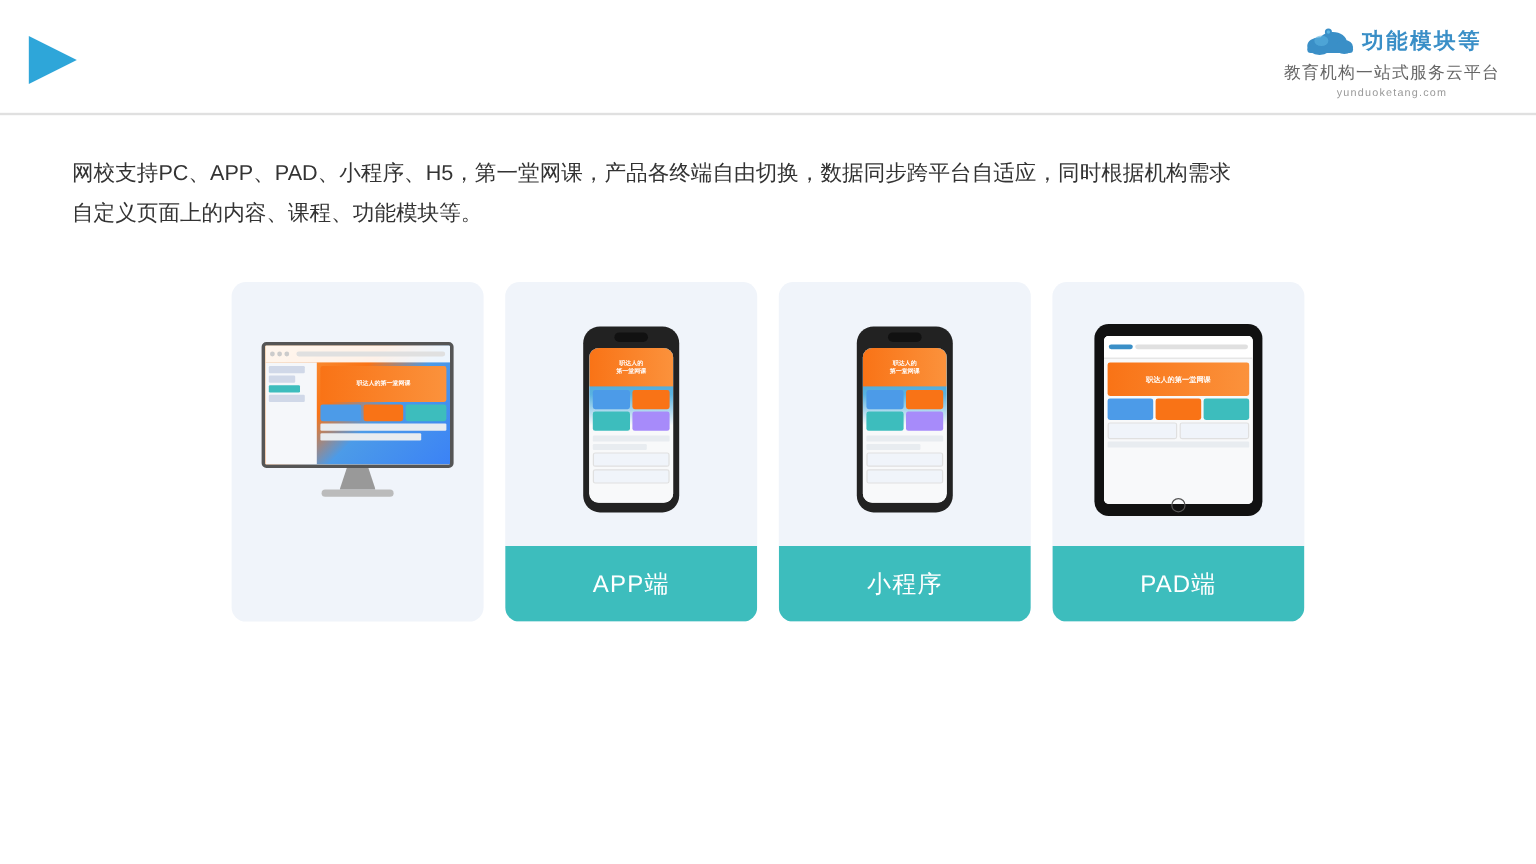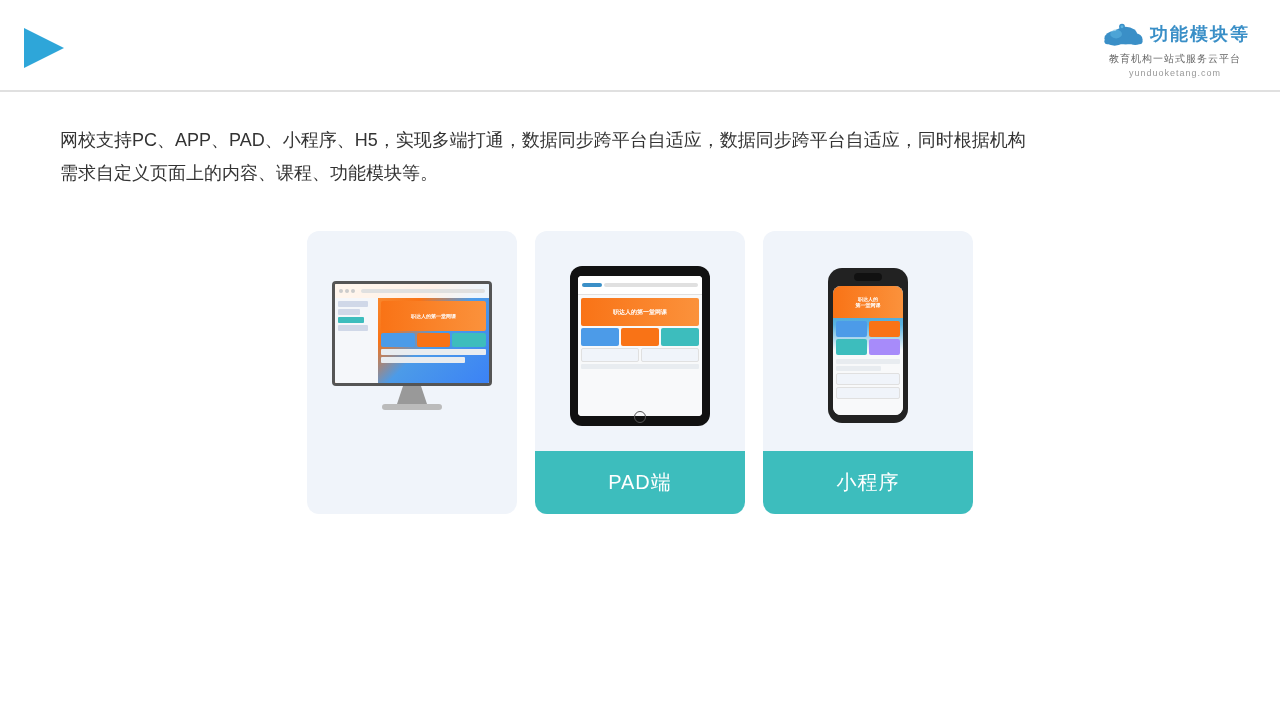--- a/index.html
+++ b/index.html
@@ -49,21 +49,21 @@
       width: 44px;
       height: 32px;
     }
     .logo-text {
       font-size: 18px;
       font-weight: 700;
       color: #3a8fc7;
       letter-spacing: 2px;
     }
     .logo-sub {
-      font-size: 10px;
+      font-size: 14px;
       color: #666;
       letter-spacing: 1px;
     }
     .logo-url {
       font-size: 9px;
       color: #999;
       letter-spacing: 1px;
     }
 
     
@@ -255,21 +255,21 @@
         <circle cx="30" cy="10" r="2" fill="#5ab3e0"></circle>
       </svg>
       <span class="logo-text">功能模块等</span>
     </div>
     <span class="logo-sub">教育机构一站式服务云平台</span>
     <span class="logo-url">yunduoketang.com</span>
   </div>
 </div>
 
 <div class="description">
-  <span>网校支持PC、APP、PAD、小程序、H5，实现多端打通，数据同步跨平台自适应，数据同步跨平台自适应，同时根据机构需求自定义页面上的内容、课程、功能模块等。</span>
+  <span>网校支持PC、APP、PAD、小程序、H5，第一堂网课，产品各终端自由切换，数据同步跨平台自适应，同时根据机构需求自定义页面上的内容、课程、功能模块等。</span>
 </div>
 
 <div class="cards-container">
 
   <div class="card">
     <div class="card-image-area">
       <div class="pc-monitor">
         <div class="monitor-screen">
           <div class="screen-content">
             <div class="screen-bar">
@@ -299,20 +299,75 @@
               </div>
             </div>
           </div>
         </div>
         <div class="monitor-stand"></div>
         <div class="monitor-base"></div>
       </div>
     </div>
   </div>
 
+  <div class="card">
+    <div class="card-image-area">
+      <div class="phone-device">
+        <div class="phone-notch"></div>
+        <div class="phone-screen">
+          <div class="screen-content" style="background: linear-gradient(180deg, #3a8fc7 0%, #5ab3e0 30%, #f8f9fa 50%);">
+            <div style="height:25%; background: linear-gradient(90deg, #f97316, #fb923c); display:flex; align-items:center; justify-content:center;">
+              <span style="color:#fff; font-size:5px; font-weight:bold; text-align:center;">职达人的<br>第一堂网课</span>
+            </div>
+            <div style="padding:3px; display:flex; flex-direction:column; gap:2px;">
+              <div style="display:grid; grid-template-columns:1fr 1fr; gap:2px;">
+                <div style="height:16px; background:#4c9be8; border-radius:2px;"></div>
+                <div style="height:16px; background:#f97316; border-radius:2px;"></div>
+                <div style="height:16px; background:#3dbdbd; border-radius:2px;"></div>
+                <div style="height:16px; background:#a78bfa; border-radius:2px;"></div>
+              </div>
+              <div style="height:5px; background:#e8ecf0; border-radius:1px; margin-top:2px;"></div>
+              <div style="height:5px; background:#e8ecf0; border-radius:1px; width:70%;"></div>
+              <div style="height:12px; background:#f0f4fa; border-radius:2px; border:1px solid #e0e0e0;"></div>
+              <div style="height:12px; background:#f0f4fa; border-radius:2px; border:1px solid #e0e0e0;"></div>
+            </div>
+          </div>
+        </div>
+      </div>
+    </div>
+    <div class="card-label">APP端</div>
+  </div>
+
+  <div class="card">
+    <div class="card-image-area">
+      <div class="phone-device">
+        <div class="phone-notch"></div>
+        <div class="phone-screen">
+          <div class="screen-content" style="background: linear-gradient(180deg, #3a8fc7 0%, #5ab3e0 30%, #f8f9fa 50%);">
+            <div style="height:25%; background: linear-gradient(90deg, #f97316, #fb923c); display:flex; align-items:center; justify-content:center;">
+              <span style="color:#fff; font-size:5px; font-weight:bold; text-align:center;">职达人的<br>第一堂网课</span>
+            </div>
+            <div style="padding:3px; display:flex; flex-direction:column; gap:2px;">
+              <div style="display:grid; grid-template-columns:1fr 1fr; gap:2px;">
+                <div style="height:16px; background:#4c9be8; border-radius:2px;"></div>
+                <div style="height:16px; background:#f97316; border-radius:2px;"></div>
+                <div style="height:16px; background:#3dbdbd; border-radius:2px;"></div>
+                <div style="height:16px; background:#a78bfa; border-radius:2px;"></div>
+              </div>
+              <div style="height:5px; background:#e8ecf0; border-radius:1px; margin-top:2px;"></div>
+              <div style="height:5px; background:#e8ecf0; border-radius:1px; width:70%;"></div>
+              <div style="height:12px; background:#f0f4fa; border-radius:2px; border:1px solid #e0e0e0;"></div>
+              <div style="height:12px; background:#f0f4fa; border-radius:2px; border:1px solid #e0e0e0;"></div>
+            </div>
+          </div>
+        </div>
+      </div>
+    </div>
+    <div class="card-label">小程序</div>
+  </div>
 
   <div class="card">
     <div class="card-image-area">
       <div class="tablet-device">
         <div class="tablet-screen">
           <div class="screen-content" style="background:#f8f9fa;">
             <div style="height:14%; background:#fff; display:flex; align-items:center; padding:0 4px; gap:2px; border-bottom:1px solid #e0e0e0;">
               <div style="width:20px; height:4px; background:#3a8fc7; border-radius:2px;"></div>
               <div style="flex:1; height:4px; background:#e0e0e0; border-radius:2px;"></div>
             </div>
@@ -334,42 +389,14 @@
               </div>
             </div>
           </div>
         </div>
         <div class="tablet-home"></div>
       </div>
     </div>
     <div class="card-label">PAD端</div>
   </div>
 
-  <div class="card">
-    <div class="card-image-area">
-      <div class="phone-device">
-        <div class="phone-notch"></div>
-        <div class="phone-screen">
-          <div class="screen-content" style="background: linear-gradient(180deg, #3a8fc7 0%, #5ab3e0 30%, #f8f9fa 50%);">
-            <div style="height:25%; background: linear-gradient(90deg, #f97316, #fb923c); display:flex; align-items:center; justify-content:center;">
-              <span style="color:#fff; font-size:5px; font-weight:bold; text-align:center;">职达人的<br>第一堂网课</span>
-            </div>
-            <div style="padding:3px; display:flex; flex-direction:column; gap:2px;">
-              <div style="display:grid; grid-template-columns:1fr 1fr; gap:2px;">
-                <div style="height:16px; background:#4c9be8; border-radius:2px;"></div>
-                <div style="height:16px; background:#f97316; border-radius:2px;"></div>
-                <div style="height:16px; background:#3dbdbd; border-radius:2px;"></div>
-                <div style="height:16px; background:#a78bfa; border-radius:2px;"></div>
-              </div>
-              <div style="height:5px; background:#e8ecf0; border-radius:1px; margin-top:2px;"></div>
-              <div style="height:5px; background:#e8ecf0; border-radius:1px; width:70%;"></div>
-              <div style="height:12px; background:#f0f4fa; border-radius:2px; border:1px solid #e0e0e0;"></div>
-              <div style="height:12px; background:#f0f4fa; border-radius:2px; border:1px solid #e0e0e0;"></div>
-            </div>
-          </div>
-        </div>
-      </div>
-    </div>
-    <div class="card-label">小程序</div>
-  </div>
-
 
 </div>
 
 </body></html>

